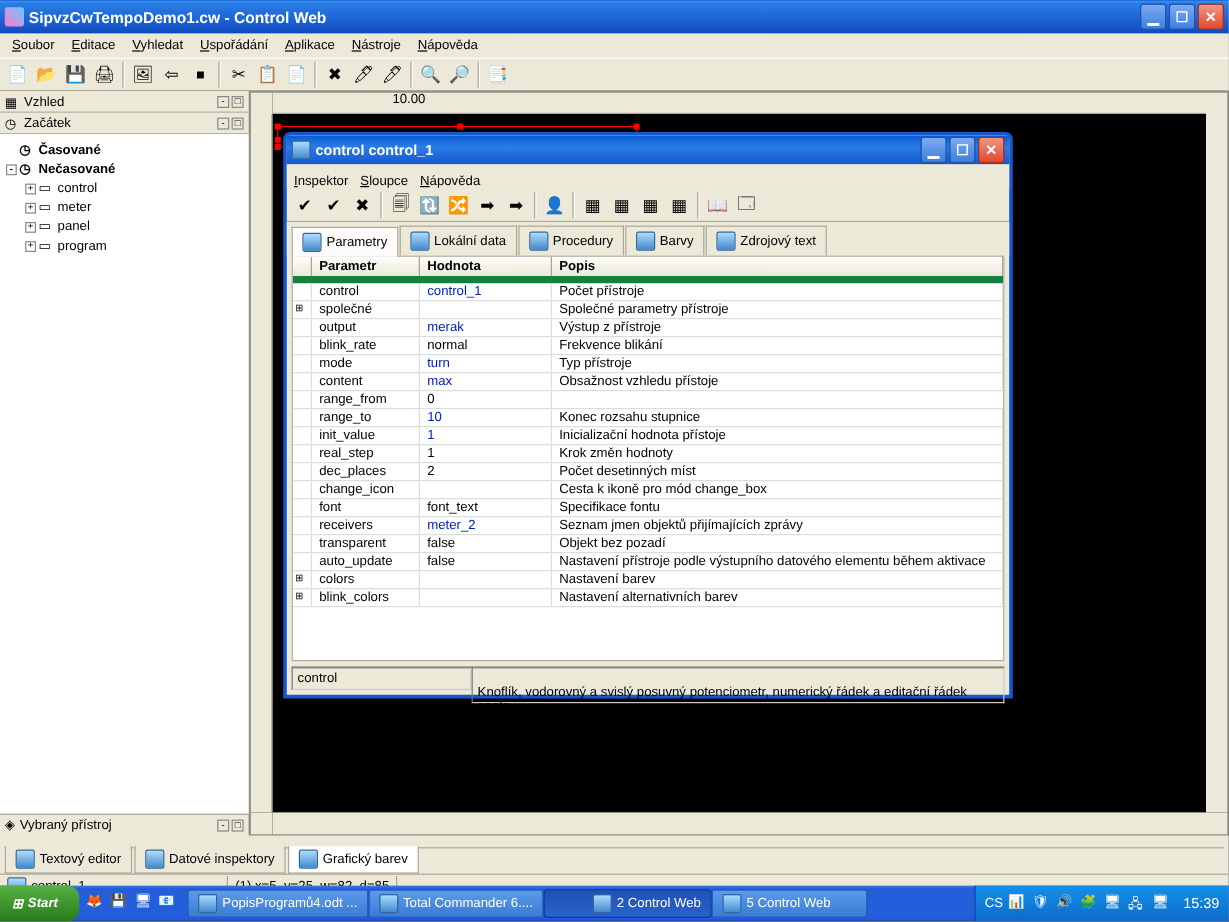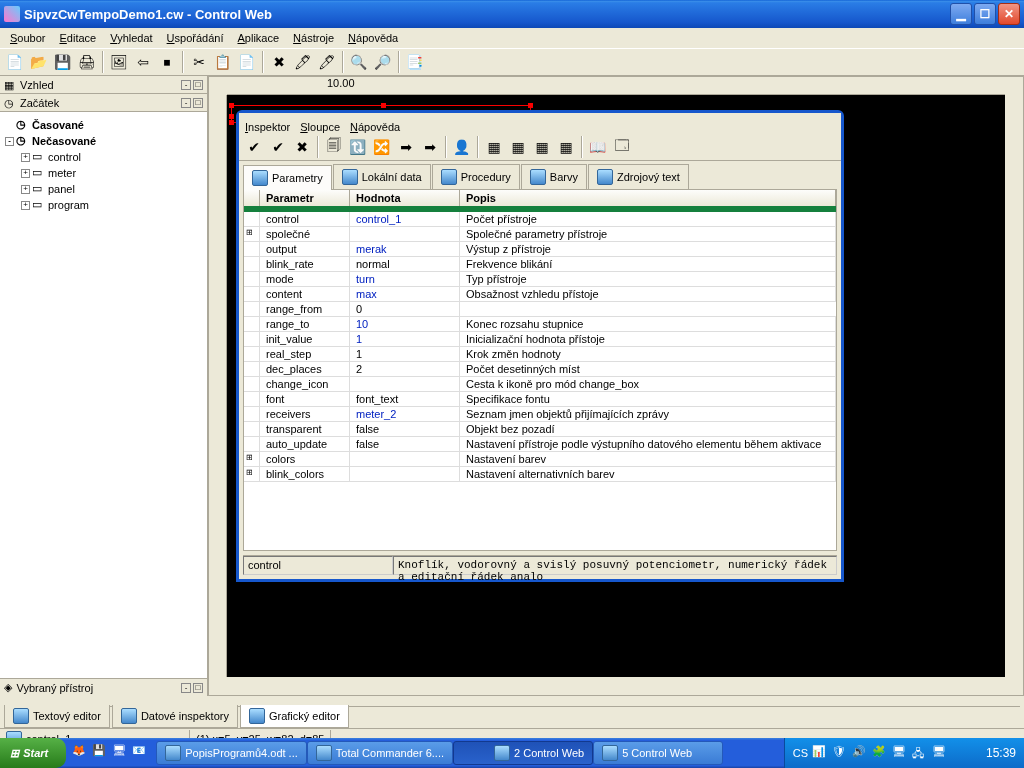--- a/index.html
+++ b/index.html
@@ -63,21 +63,21 @@
 
 
 .taskbar{position:absolute;bottom:0;left:0;right:0;height:30px;background:linear-gradient(to bottom,#3a81dd 0%,#245edb 8%,#245edb 92%,#1941a5 100%);display:flex;align-items:center;color:#fff;font-size:11px;}
 .start{height:30px;padding:0 18px 0 10px;background:linear-gradient(to bottom,#56b146,#277b1a);border-radius:0 10px 10px 0;font-weight:bold;font-style:italic;font-size:15px;display:flex;align-items:center;gap:4px;}
 .task{height:24px;margin:0 0;padding:0 8px;background:linear-gradient(#5a9ce8,#3a7bd5);border:1px solid #2459b9;border-radius:3px;display:flex;align-items:center;gap:4px;min-width:130px;}
 .task.active{background:linear-gradient(#1f52b7,#2962cc);border-color:#12398f;padding-left:40px;}
 .ql{display:flex;gap:2px;padding:0 6px;}
 .ql span{width:18px;height:18px;}
 .tray{margin-left:auto;height:30px;background:linear-gradient(#1290e9,#0d6bc9);display:flex;align-items:center;padding:0 8px;gap:4px;border-left:1px solid #0a4a9d;}
 .tray .ic{width:16px;height:16px;}
-.clock{font-size:12px;padding-left:6px;margin-left:28px;}
+.clock{font-size:12px;padding-left:6px;}
 
 
 .child{position:absolute;left:236px;top:110px;width:608px;height:472px;background:#ece9d8;border:3px solid #1657cc;border-radius:6px 6px 0 0;display:flex;flex-direction:column;box-shadow:2px 2px 8px rgba(0,0,0,.4);}
 .child-title{height:24px;background:linear-gradient(to bottom,#0a5ad2,#2a7de6 40%,#1657cc);display:flex;align-items:center;color:#fff;font-weight:bold;padding:0 4px;gap:4px;}
 .child-title .title{flex:1;font-size:12px;}
 .child-menubar{height:20px;display:flex;align-items:flex-end;padding:0 6px;gap:10px;background:#ece9d8;}
 .child-toolbar{height:28px;display:flex;align-items:center;padding:0 4px;gap:2px;border-bottom:1px solid #aca899;}
 .child-tabs{height:28px;display:flex;align-items:flex-end;padding:0 4px;background:#ece9d8;}
 .ctab{padding:4px 8px;border:1px solid #aca899;background:#ece9d8;display:flex;align-items:center;gap:4px;border-bottom:none;margin-right:1px;}
 .ctab.active{background:#fdfcfa;position:relative;top:1px;}
@@ -85,21 +85,21 @@
 .grid-head{display:flex;background:#f9a8d4;border-bottom:6px solid #15803d;font-weight:bold;}
 .gh{padding:2px 6px;border-right:1px solid #aca899;background:linear-gradient(#fdfdfb,#ece9d8);}
 .gh.c0{width:16px;padding:2px 0;} .gh.c1{width:90px;} .gh.c2{width:110px;} .gh.c3{flex:1;}
 .grid-body{flex:1;overflow:auto;}
 .grow{display:flex;border-bottom:1px solid #ddd;}
 .gc{padding:1px 6px;border-right:1px solid #ddd;white-space:nowrap;overflow:hidden;}
 .gc.c0{width:16px;padding:1px 2px;font-size:8px;} .gc.c1{width:90px;} .gc.c2{width:110px;} .gc.c3{flex:1;}
 .link{color:#0020c0;}
 .child-status{height:20px;border-top:1px solid #aca899;margin:0 4px 4px 4px;display:flex;}
 .child-status .a{width:150px;border:1px inset #ccc;padding:2px 4px;}
-.child-status .b{flex:1;border:1px inset #ccc;padding:2px 4px;font-family:Liberation Mono, monospace;}
+.child-status .b{flex:1;border:1px inset #ccc;padding:14px 4px;}
 
 .ticon{width:16px;height:16px;display:inline-block;background:linear-gradient(#adf,#48c);border:1px solid #369;border-radius:2px;}
 </style>
 </head>
 <body>
 
 <div class="main-titlebar">
   <span class="icon"></span>
   <span class="title">SipvzCwTempoDemo1.cw - Control Web</span>
   <div class="win-btns">
@@ -218,20 +218,29 @@
       <span class="h ml"></span>
         <span class="h mr"></span>
       <span class="h bl"></span>
         <span class="h bm"></span>
         <span class="h br"></span>
     </div>
   </div>
 </div>
 
 <div class="child">
+  <div class="child-title">
+    <span class="ticon"></span>
+    <span class="title">control control_1</span>
+    <div class="win-btns">
+      <div class="win-btn min"></div>
+      <div class="win-btn max"></div>
+      <div class="win-btn close"></div>
+    </div>
+  </div>
   <div class="child-menubar" id="child-menubar">
       <span><u>I</u>nspektor</span>
       <span><u>S</u>loupce</span>
       <span><u>N</u>ápověda</span>
     </div>
   <div class="child-toolbar" id="child-toolbar">
       <div class="tbtn">✔</div>
       <div class="tbtn">✔</div>
       <div class="tbtn">✖</div>
       <div class="sep"></div>
@@ -400,21 +409,21 @@
     <div class="btab">
       <span class="ticon"></span>
       <span>Textový editor</span>
     </div>
     <div class="btab">
       <span class="ticon"></span>
       <span>Datové inspektory</span>
     </div>
     <div class="btab active">
       <span class="ticon"></span>
-      <span>Grafický editor</span>
+      <span>Grafický barev</span>
     </div>
   </div>
 
 <div class="status">
   <div class="status-cell">
       <span class="ticon" style="margin-right:4px"></span>
       <span>control_1</span>
     </div>
   <div class="status-cell">(1) x=5, y=25, w=82, d=85</div>
 </div>

